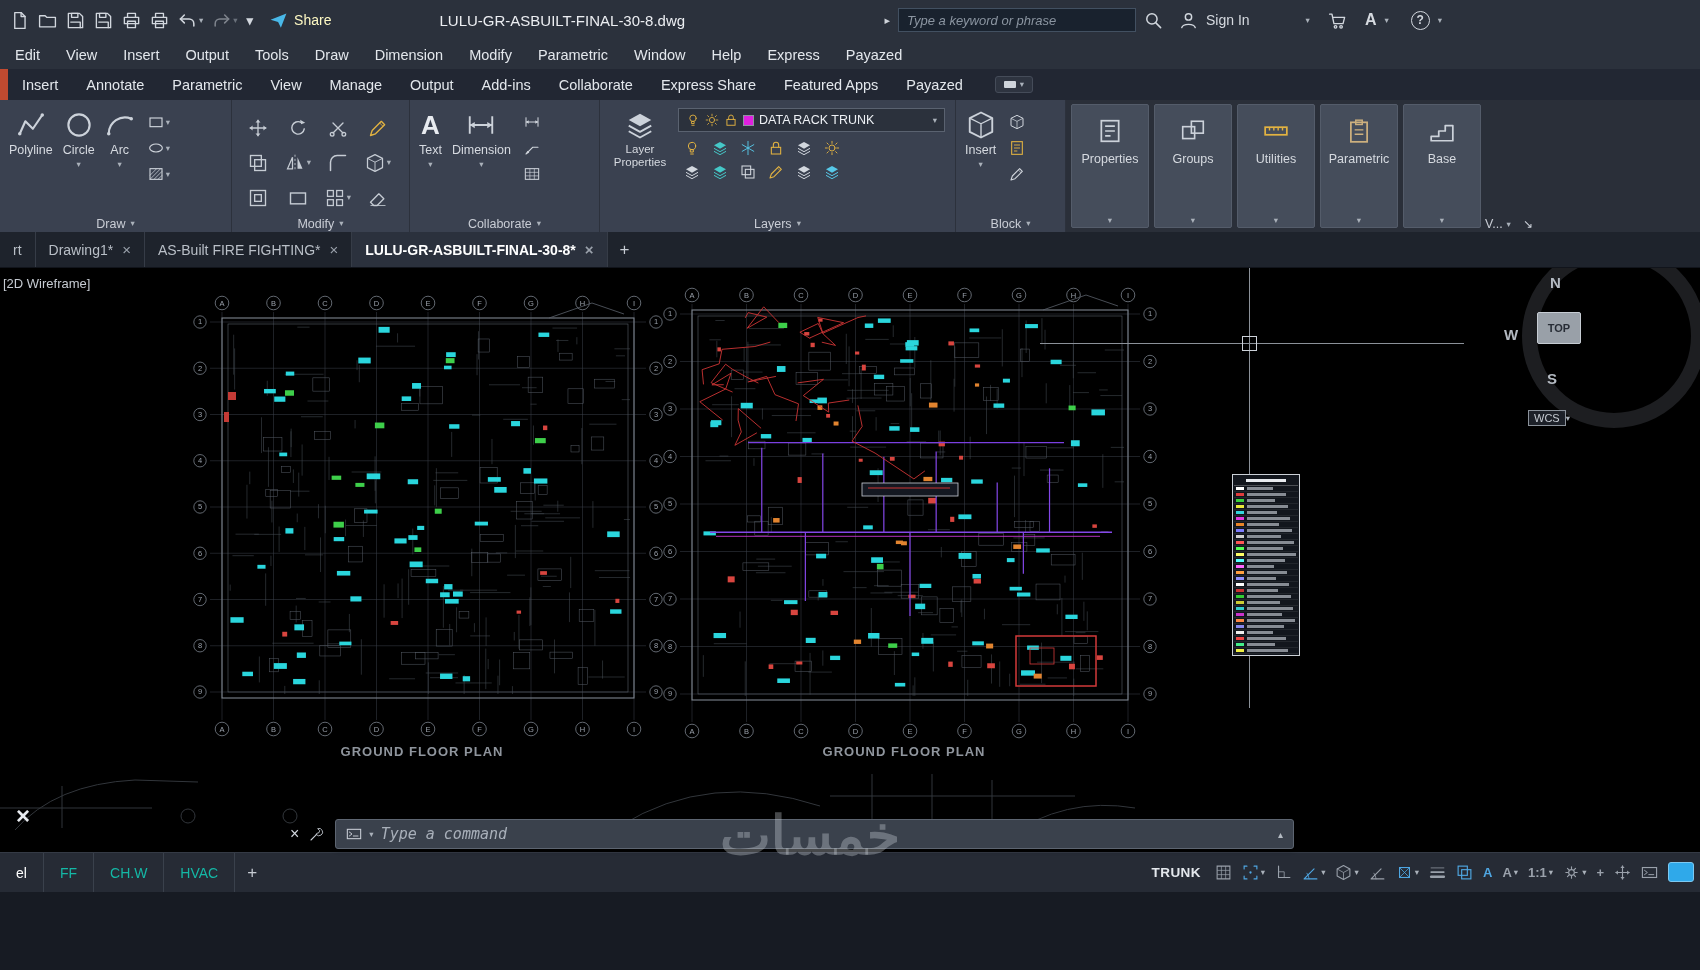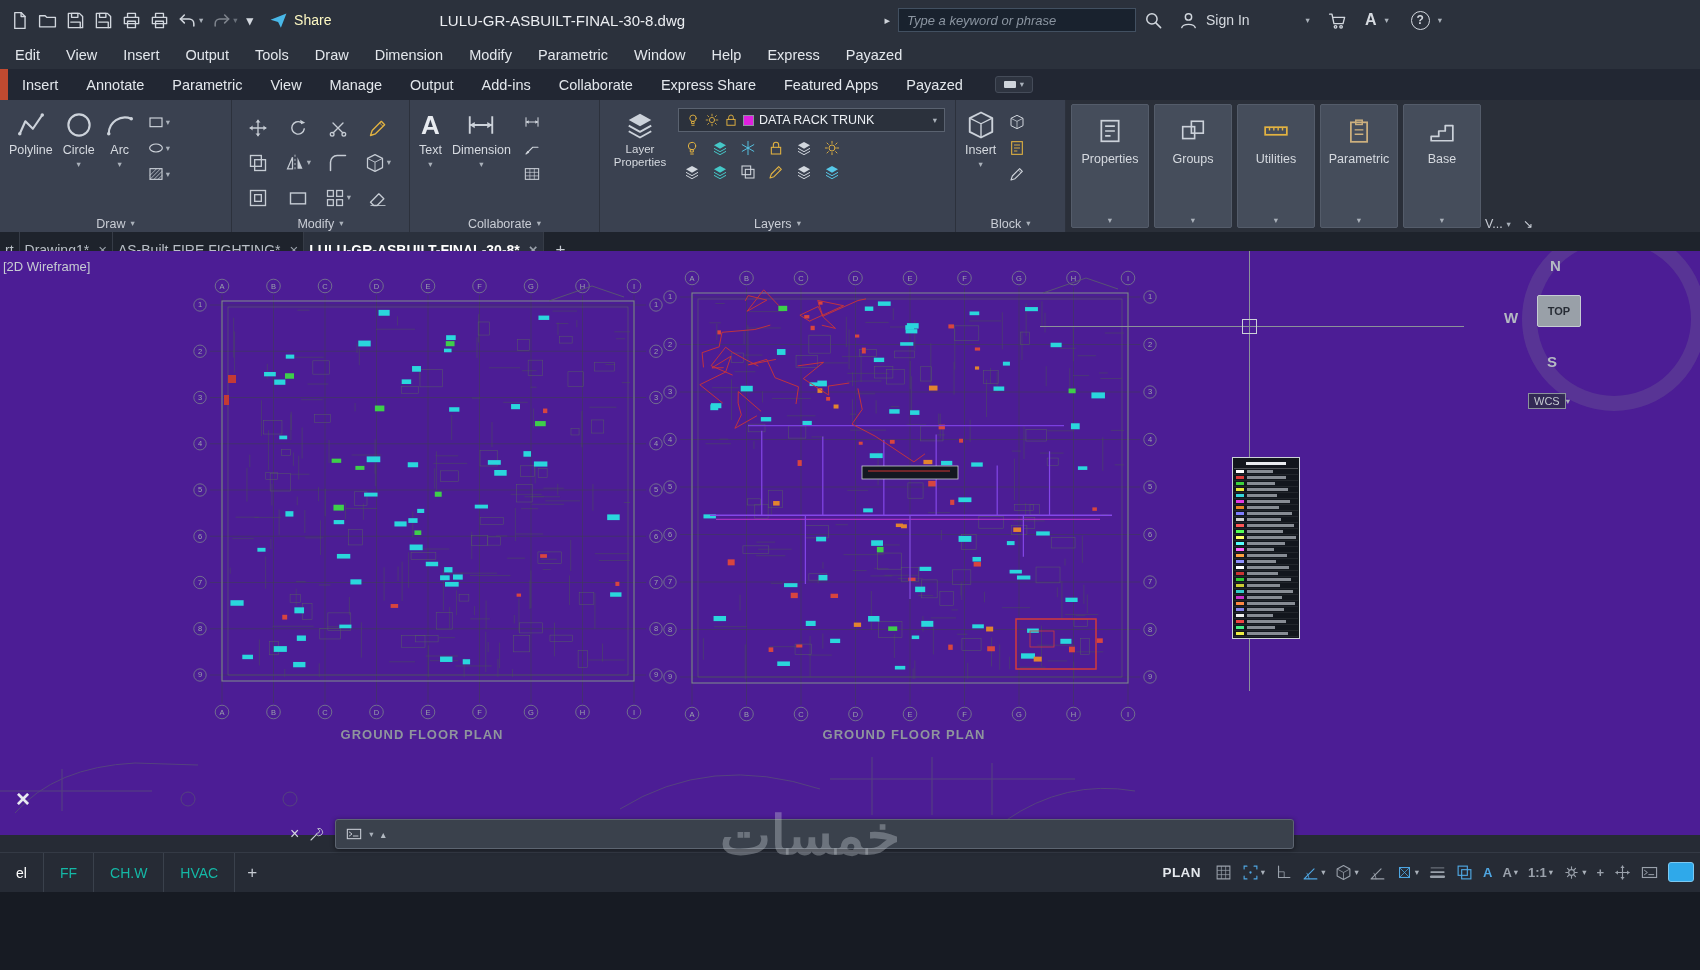--- a/index.html
+++ b/index.html
@@ -48,26 +48,26 @@
 .layer-name{font-size:12.5px;color:#eef1f5;white-space:nowrap;flex:1}
 .ltool-row{display:flex;align-items:center;gap:12px;padding:8px 10px 0 8px}
 .tile{width:78px;margin:4px 0 4px 5px;background:#454d5b;border:1px solid #545c6a;border-radius:2px;display:flex;flex-direction:column;align-items:center;padding:13px 2px 3px 2px;gap:8px}
 .tile .tlabel{font-size:12.5px;color:#d6dae0}
 .tile .dd{margin-top:auto}
 .vcol{position:relative;width:58px}
 .vmore{position:absolute;bottom:1px;left:4px;display:flex;gap:4px;align-items:center;font-size:12.5px;color:#c9cdd5}
 .vmin{position:absolute;bottom:1px;right:6px;font-size:12px;color:#c9ced6}
 
 .filetabs{top:232px;height:36px;background:#1e232c;display:flex;align-items:stretch;border-bottom:1px solid #11141b}
-.ftab{display:flex;align-items:center;gap:9px;padding:0 5px;font-size:14px;color:#b9bfc7;border-right:1px solid #363c47;white-space:nowrap}
+.ftab{display:flex;align-items:center;gap:9px;padding:0 13px;font-size:14px;color:#b9bfc7;border-right:1px solid #363c47;white-space:nowrap}
 .ftab.active{background:#2b313d;color:#fff;font-weight:bold}
 .tclose{color:#9aa1ab;font-size:15px}
 .addtab{display:flex;align-items:center;padding:0 12px;color:#c6cbd3;font-size:17px}
 
-.canvas{top:251px;height:584px;background:#4c1d95;overflow:hidden}
+.canvas{top:268px;height:584px;background:#000000;overflow:hidden}
 .vp-label{position:absolute;left:3px;top:8px;font-size:13px;color:#c6cbd2}
 .plan-title{position:absolute;font-size:13px;letter-spacing:1px;color:#8f959d;text-align:center;font-weight:bold}
 .ch-h{position:absolute;background:#8b9199;height:1px}
 .ch-v{position:absolute;background:#8b9199;width:1px}
 .ch-box{position:absolute;border:1px solid #ccd1d8;width:15px;height:15px}
 .vc-ring{position:absolute;width:184px;height:184px;border:15px solid rgba(130,138,148,.22);border-radius:50%}
 .vc-letter{position:absolute;font-size:15px;font-weight:bold;color:#b4bac2}
 .vc-top{position:absolute;width:44px;height:32px;background:#99a0a8;color:#272c35;font-size:11px;font-weight:bold;display:flex;align-items:center;justify-content:center;border-radius:2px;border:1px solid #c6ccd3}
 .wcs{position:absolute;display:flex;align-items:center;font-size:11px;color:#c6cbd2}
 .wcs .box{border:1px solid #8b929b;background:rgba(42,47,58,.7);padding:1px 5px}
@@ -1748,37 +1748,38 @@
   <div class="cmdbar" style="left:290px;top:819px;width:1004px">
     <span class="cli-x">×</span>
     <svg class="ic16" viewBox="0 0 24 24" style="color:#c9ced6">
         <use href="#s-wrench"></use>
       </svg>
     <div class="cli-box">
       <svg class="ic16" viewBox="0 0 24 24" style="color:#c9ced6">
           <use href="#s-cli"></use>
         </svg>
       <span class="dd">▾</span>
+      <span class="cli-text">Type a command</span>
       <span style="color:#b3bac2;font-size:10px">▴</span>
     </div>
   </div>
 
   <div class="watermark" style="left:600px;top:804px;width:420px">خمسات</div>
 
   <div class="row bottombar">
     <div id="ltab-host" style="display:flex;height:100%">
         <div class="ltab active">el</div>
         <div class="ltab">FF</div>
         <div class="ltab">CH.W</div>
         <div class="ltab">HVAC</div>
       </div>
     <div class="addtab">+</div>
   </div>
   <div class="sb">
-    <div class="sb-model">PLAN</div>
+    <div class="sb-model">TRUNK</div>
     <div id="sb-icons" style="display:flex;align-items:center;gap:10px">
         <span class="icw" style="color: rgb(154, 161, 171);">
           <svg class="ic17" viewBox="0 0 24 24">
             <use href="#s-grid"></use>
           </svg>
         </span>
         <span class="icw" style="color: rgb(79, 167, 227);">
           <svg class="ic17" viewBox="0 0 24 24">
             <use href="#s-snap"></use>
           </svg>

